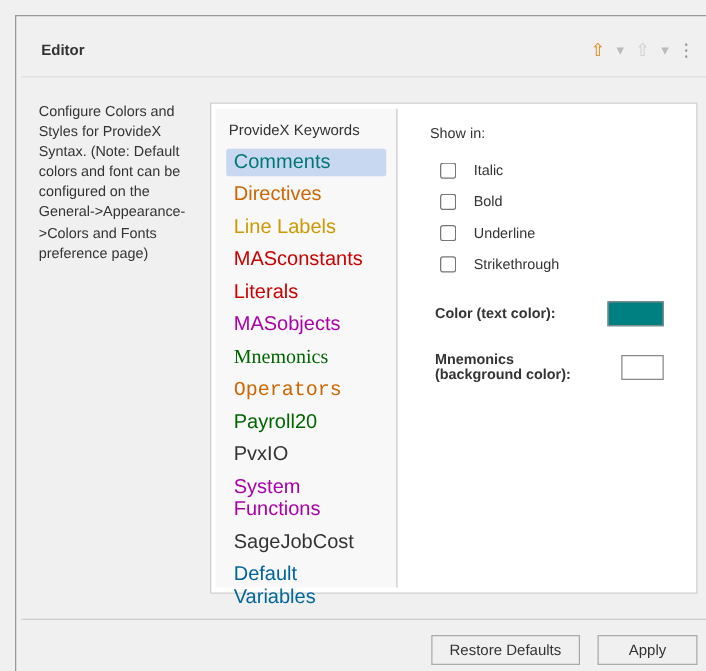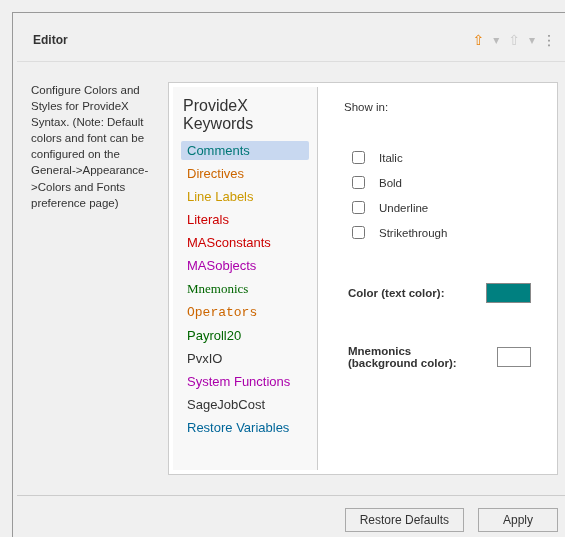--- a/index.html
+++ b/index.html
@@ -86,46 +86,46 @@
     }
     .left-panel {
       width: 145px;
       border-right: 1px solid #ccc;
       background: #f8f8f8;
       display: flex;
       flex-direction: column;
       padding: 6px 4px;
     }
     .left-panel-title {
-      font-size: 16px;
+      font-size: 12px;
       font-weight: normal;
       color: #333;
       margin-bottom: 4px;
       padding-left: 2px;
     }
     .keyword-list {
       list-style: none;
       padding: 0;
       margin: 0;
     }
     .keyword-item {
       padding: 2px 6px;
-      font-size: 13px;
+      font-size: 16px;
       cursor: pointer;
       border-radius: 2px;
     }
     .keyword-item.selected {
       background: #c8d8f0;
     }
     .right-panel {
       flex: 1;
       padding: 10px 14px;
       display: flex;
       flex-direction: column;
-      gap: 24px;
+      gap: 3px;
     }
     .show-in-label {
       font-size: 11.5px;
       color: #333;
       margin-bottom: 2px;
     }
     .checkbox-row {
       display: flex;
       align-items: center;
       gap: 6px;
@@ -198,30 +198,30 @@
   <div class="content-area">
     <div class="description">Configure Colors and Styles for ProvideX Syntax. (Note: Default colors and font can be configured on the General-&gt;Appearance-&gt;Colors and Fonts preference page)</div>
 
     <div class="main-panel">
       <div class="left-panel">
         <div class="left-panel-title">ProvideX Keywords</div>
         <ul class="keyword-list" id="keyword-list">
         <li class="keyword-item selected" style="color: rgb(0, 119, 119);">Comments</li>
             <li class="keyword-item" style="color: rgb(204, 102, 0);">Directives</li>
             <li class="keyword-item" style="color: rgb(204, 153, 0);">Line Labels</li>
+            <li class="keyword-item" style="color: rgb(204, 0, 0);">MASconstants</li>
             <li class="keyword-item" style="color: rgb(204, 0, 0);">Literals</li>
-            <li class="keyword-item" style="color: rgb(204, 0, 0);">MASconstants</li>
             <li class="keyword-item" style="color: rgb(170, 0, 170);">MASobjects</li>
             <li class="keyword-item" style="color: rgb(0, 102, 0); font-family: Liberation Serif, serif;">Mnemonics</li>
             <li class="keyword-item" style="color: rgb(204, 102, 0); font-family: Liberation Mono, monospace;">Operators</li>
             <li class="keyword-item" style="color: rgb(0, 102, 0);">Payroll20</li>
             <li class="keyword-item" style="color: rgb(51, 51, 51);">PvxIO</li>
             <li class="keyword-item" style="color: rgb(170, 0, 170);">System Functions</li>
             <li class="keyword-item" style="color: rgb(51, 51, 51);">SageJobCost</li>
-            <li class="keyword-item" style="color: rgb(0, 102, 153);">Restore Variables</li>
+            <li class="keyword-item" style="color: rgb(0, 102, 153);">Default Variables</li>
           </ul>
       </div>
 
       <div class="right-panel">
         <div class="show-in-label">Show in:</div>
         <div id="checkbox-container">
             <div class="checkbox-row">
               <input type="checkbox" style="">
               <span class="checkbox-label">Italic</span>
             </div>

